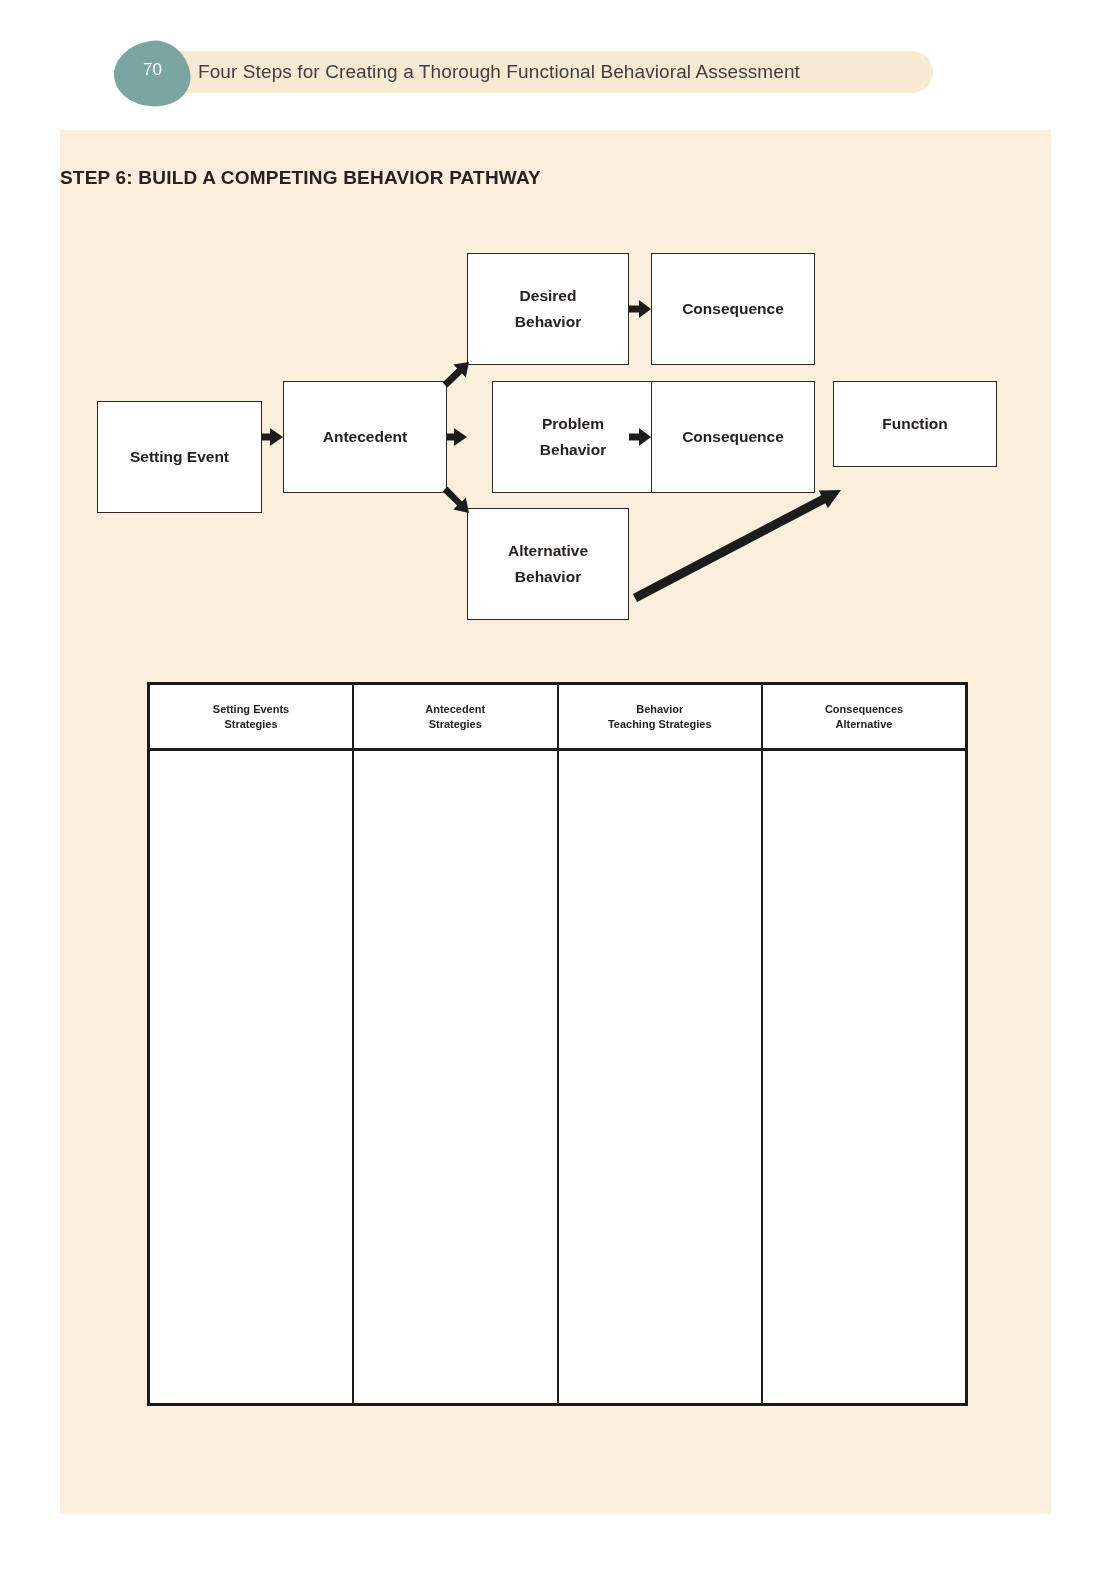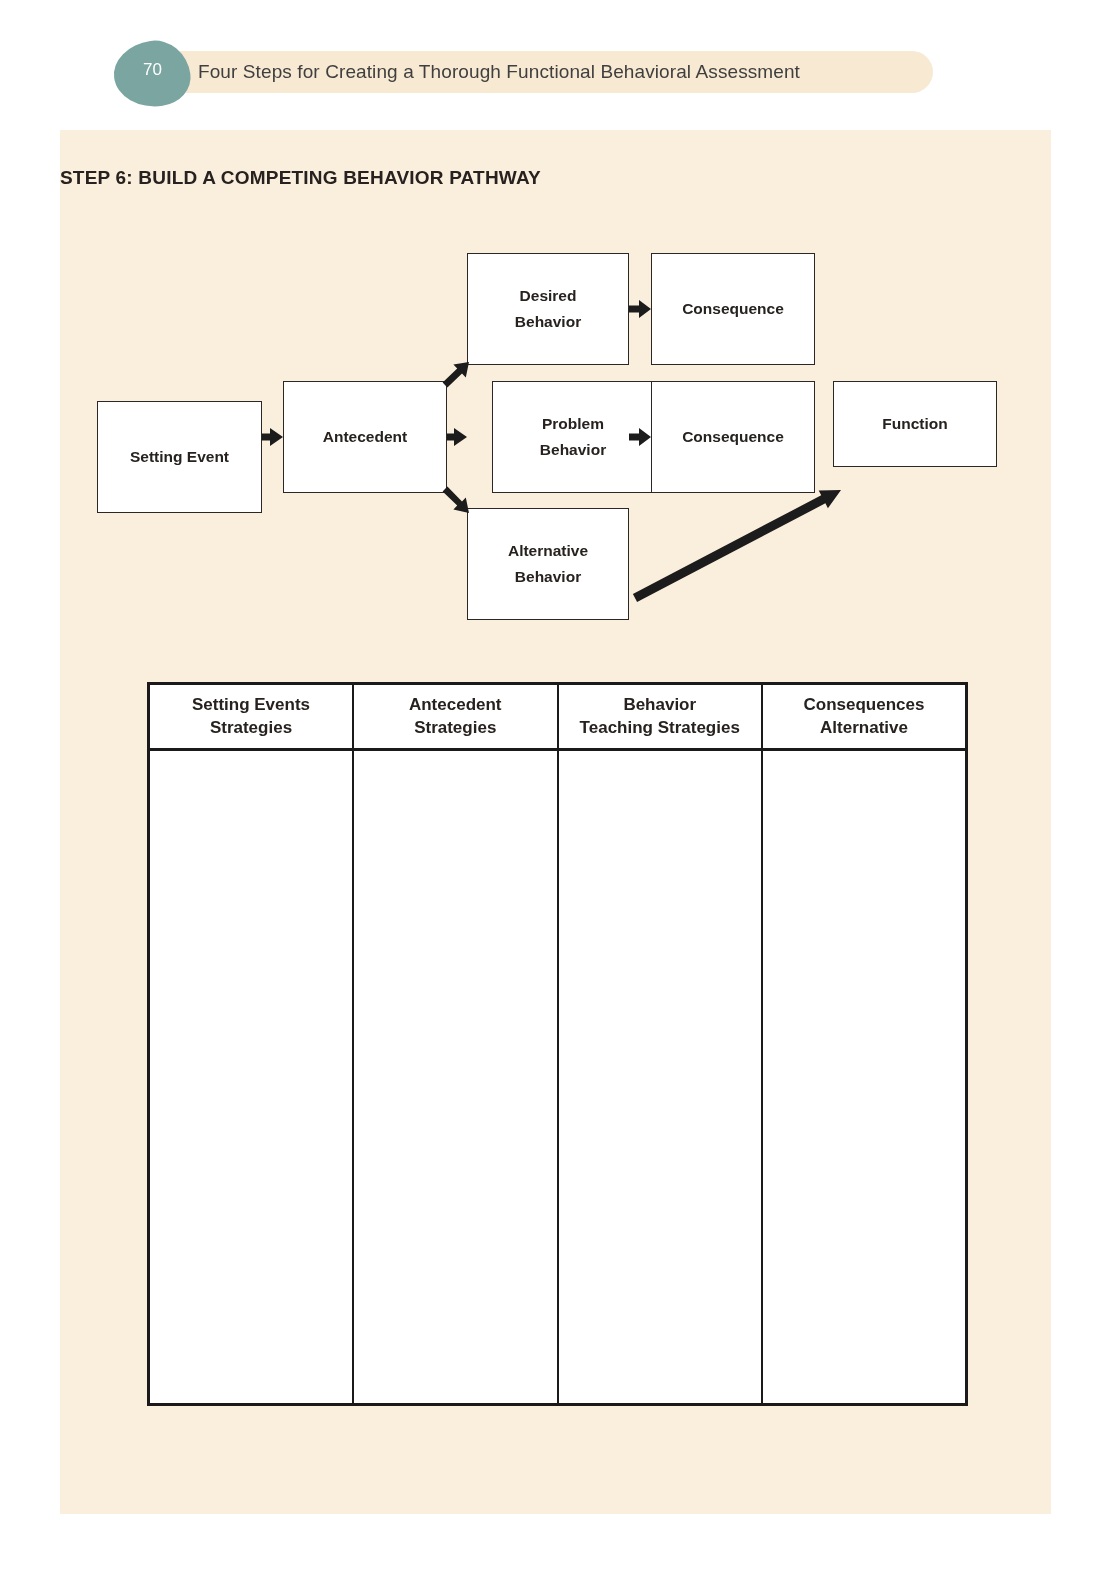--- a/index.html
+++ b/index.html
@@ -123,21 +123,21 @@
   }
   .strategies-table th,
   .strategies-table td {
     border: 2px solid var(--table-border);
     width: 25%;
   }
   .strategies-table { border: 3px solid var(--table-border); }
   .strategies-table th {
     height: 66px;
     border-bottom-width: 3px;
-    font-size: 17px;
+    font-size: 11px;
     font-weight: bold;
     line-height: 1.3;
     vertical-align: middle;
     white-space: pre-line;
     color: var(--ink);
     padding: 4px 12px;
   }
   .strategies-table td {
     height: 655px;
     vertical-align: top;

